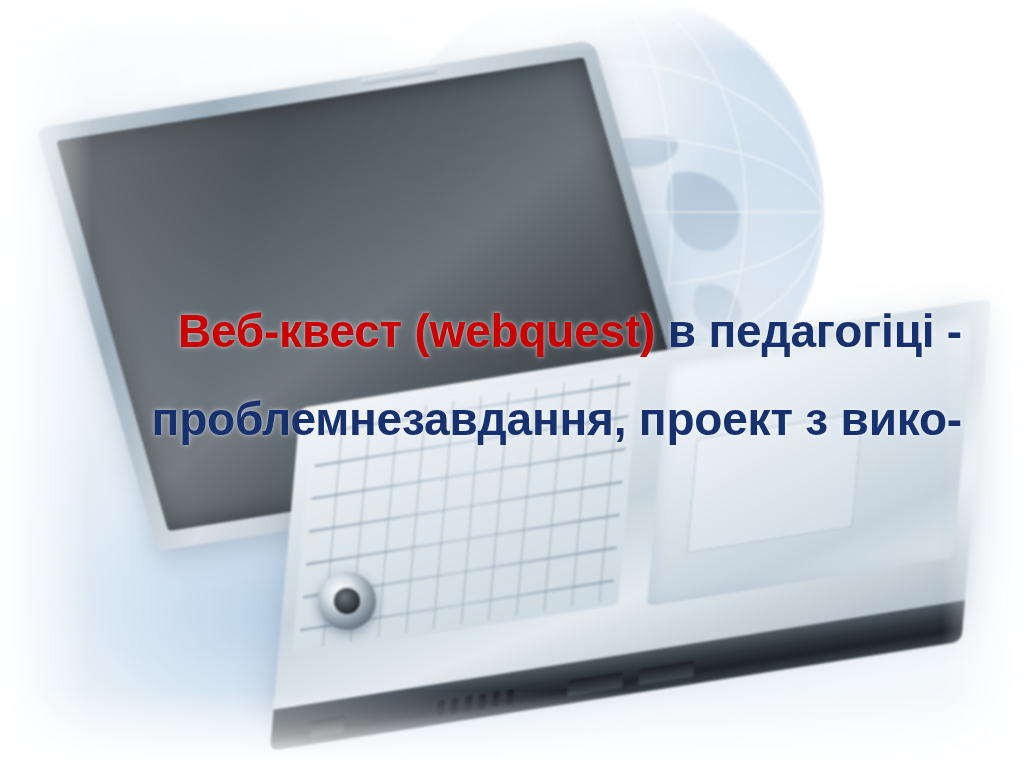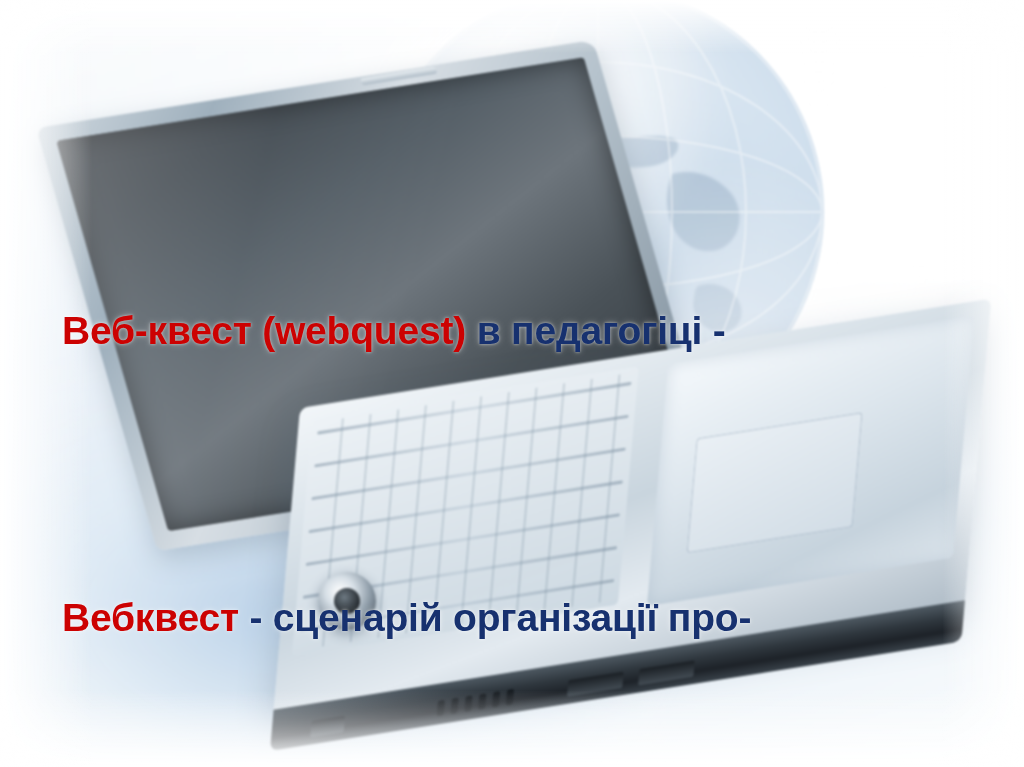--- a/index.html
+++ b/index.html
@@ -223,23 +223,23 @@
   }
 
   
   .text-layer{
     position:absolute; inset:0;
     padding:0;
   }
   .para{
     position:absolute;
     left:0; right:0;
-    text-align:left;
+    text-align:right;
     font-weight:bold;
-    font-size:39px;
+    font-size:46px;
     line-height:44px;
     letter-spacing:-.2px;
     color:#17316f;
     text-shadow:0 0 3px rgba(255,255,255,.55), 0 0 7px rgba(255,255,255,.35);
     white-space:pre-line;
   }
   #para-1{ top:265px; padding:0 62px; }
   #para-2{ top:552px; padding:0 62px; }
   .accent{ color:#cc0202; }
   .line{ display:block; }
@@ -338,20 +338,20 @@
     </div>
 
     <div class="photo-blur"></div>
     <div class="photo-fade"></div>
   </div>
 
   <div class="text-layer">
 
     <div class="para" id="para-1">
       <span class="line"><span class="accent">Веб-квест (webquest)</span><span> в педагогіці -</span></span>
+      <span class="line">проблемнезавдання, проект з вико-</span>
     </div>
 
     <div class="para" id="para-2">
-      <span class="line"><span class="accent">Вебквест</span><span> - сценарій організації про-</span></span>
     </div>
 
   </div>
 </div>
 
 </body></html>

